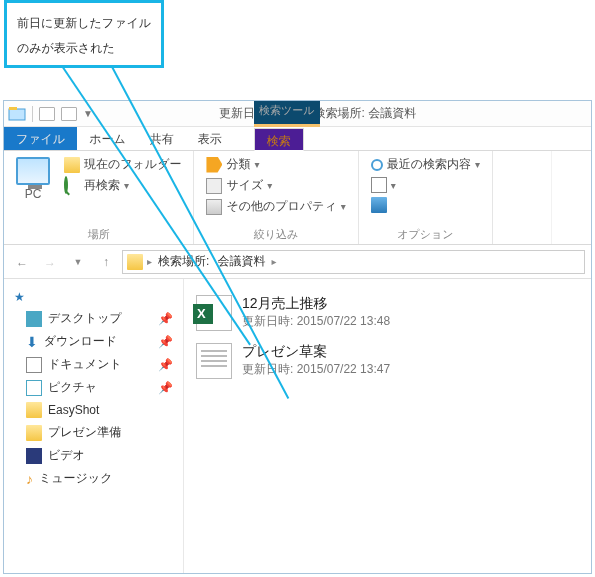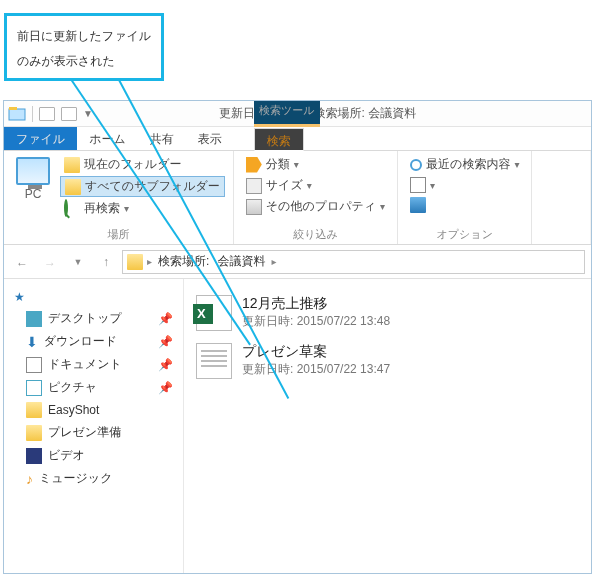--- a/index.html
+++ b/index.html
@@ -1,29 +1,29 @@
 <!DOCTYPE html>
 <html><head>
 <meta charset="utf-8">
 <style>
 *{box-sizing:border-box;margin:0;padding:0;font-family:"Meiryo","Yu Gothic",sans-serif;font-size:12px}
 body{width:595px;height:577px;background:#fff;position:relative;overflow:hidden}
-.callout{position:absolute;top:13px;left:4px;background:#fff;border:3px solid #19b5e6;padding:6px 10px;font-size:18px;color:#333;z-index:100;line-height:1.4}
+.callout{position:absolute;top:0;left:4px;background:#fff;border:3px solid #19b5e6;padding:6px 10px;font-size:18px;color:#333;z-index:100;line-height:1.4}
 .arrow-line{position:absolute;height:2px;background:#19b5e6;transform-origin:left center;z-index:90}
 .win{position:absolute;top:100px;left:3px;right:3px;bottom:3px;border:1px solid #a8c5dc;background:#fff}
 .titlebar{height:26px;background:#fdfdfd;border-bottom:1px solid #e4e4e4;display:flex;align-items:center;padding:0 4px;gap:6px}
 .tb-icon{width:18px;height:18px}
 .divv{width:1px;height:16px;background:#ccc}
 .qat{width:16px;height:14px;border:1px solid #b0b0b0;border-radius:1px;background:#fff}
 .chev{color:#777;font-size:10px}
 .title-text{margin-left:40px;color:#555;font-size:12px}
 .tabs{height:24px;display:flex;border-bottom:1px solid #d9d9d9;background:#fff}
 .tab{padding:4px 12px;color:#444;cursor:pointer}
 .tab.active{background:#1979ca;color:#e5e5e5}
-.tab.search{background:#404040;border:1px solid #d9d9d9;border-bottom:1px solid #fff;position:relative;top:1px;color:#c47a13}
+.tab.search{background:#4c1d95;border:1px solid #d9d9d9;border-bottom:1px solid #fff;position:relative;top:1px;color:#c47a13}
 .tools-ctx{position:absolute;left:250px;top:0;height:26px;border-bottom:3px solid #f6c26c;padding:2px 5px;color:#aaa;font-size:11px;background:#0c4a6e}
 .ribbon{height:94px;background:#fff;border-bottom:1px solid #d9d9d9;display:flex;position:relative}
 .grp{border-right:1px solid #e5e5e5;padding:4px 8px 2px 8px;display:flex;flex-direction:column;justify-content:space-between}
 .grp-lbl{text-align:center;color:#888;font-size:11px;padding-top:2px}
 .grp-body{display:flex;gap:6px}
 .big-btn{display:flex;flex-direction:column;align-items:center;gap:2px;padding:2px 4px;color:#666;min-width:42px}
 .pc-icon{width:34px;height:28px;border:2px solid #4a9fd8;border-radius:2px;position:relative;background:linear-gradient(#bfe4ff,#e8f5ff)}
 .pc-icon:after{content:"";position:absolute;bottom:-6px;left:10px;width:14px;height:4px;background:#888}
 .stack{display:flex;flex-direction:column;gap:2px}
 .ritem{display:flex;align-items:center;gap:4px;padding:1px 4px;color:#444;white-space:nowrap}
@@ -113,24 +113,20 @@
       <div class="grp-body">
         <div class="big-btn">
           <span class="pc-icon"></span>
           <span>PC</span>
         </div>
         <div class="stack">
           <div class="ritem">
               <span class="ic folder-s"></span>
               <span>現在のフォルダー</span>
             </div>
-          <div class="ritem hl">
-              <span class="ic folder-s"></span>
-              <span>すべてのサブフォルダー</span>
-            </div>
           <div class="ritem">
               <span class="ic"><span class="magnify"></span></span>
               <span>再検索</span>
               <span class="chev">▾</span>
             </div>
         </div>
       </div>
       <div class="grp-lbl">場所</div>
     </div>
 

